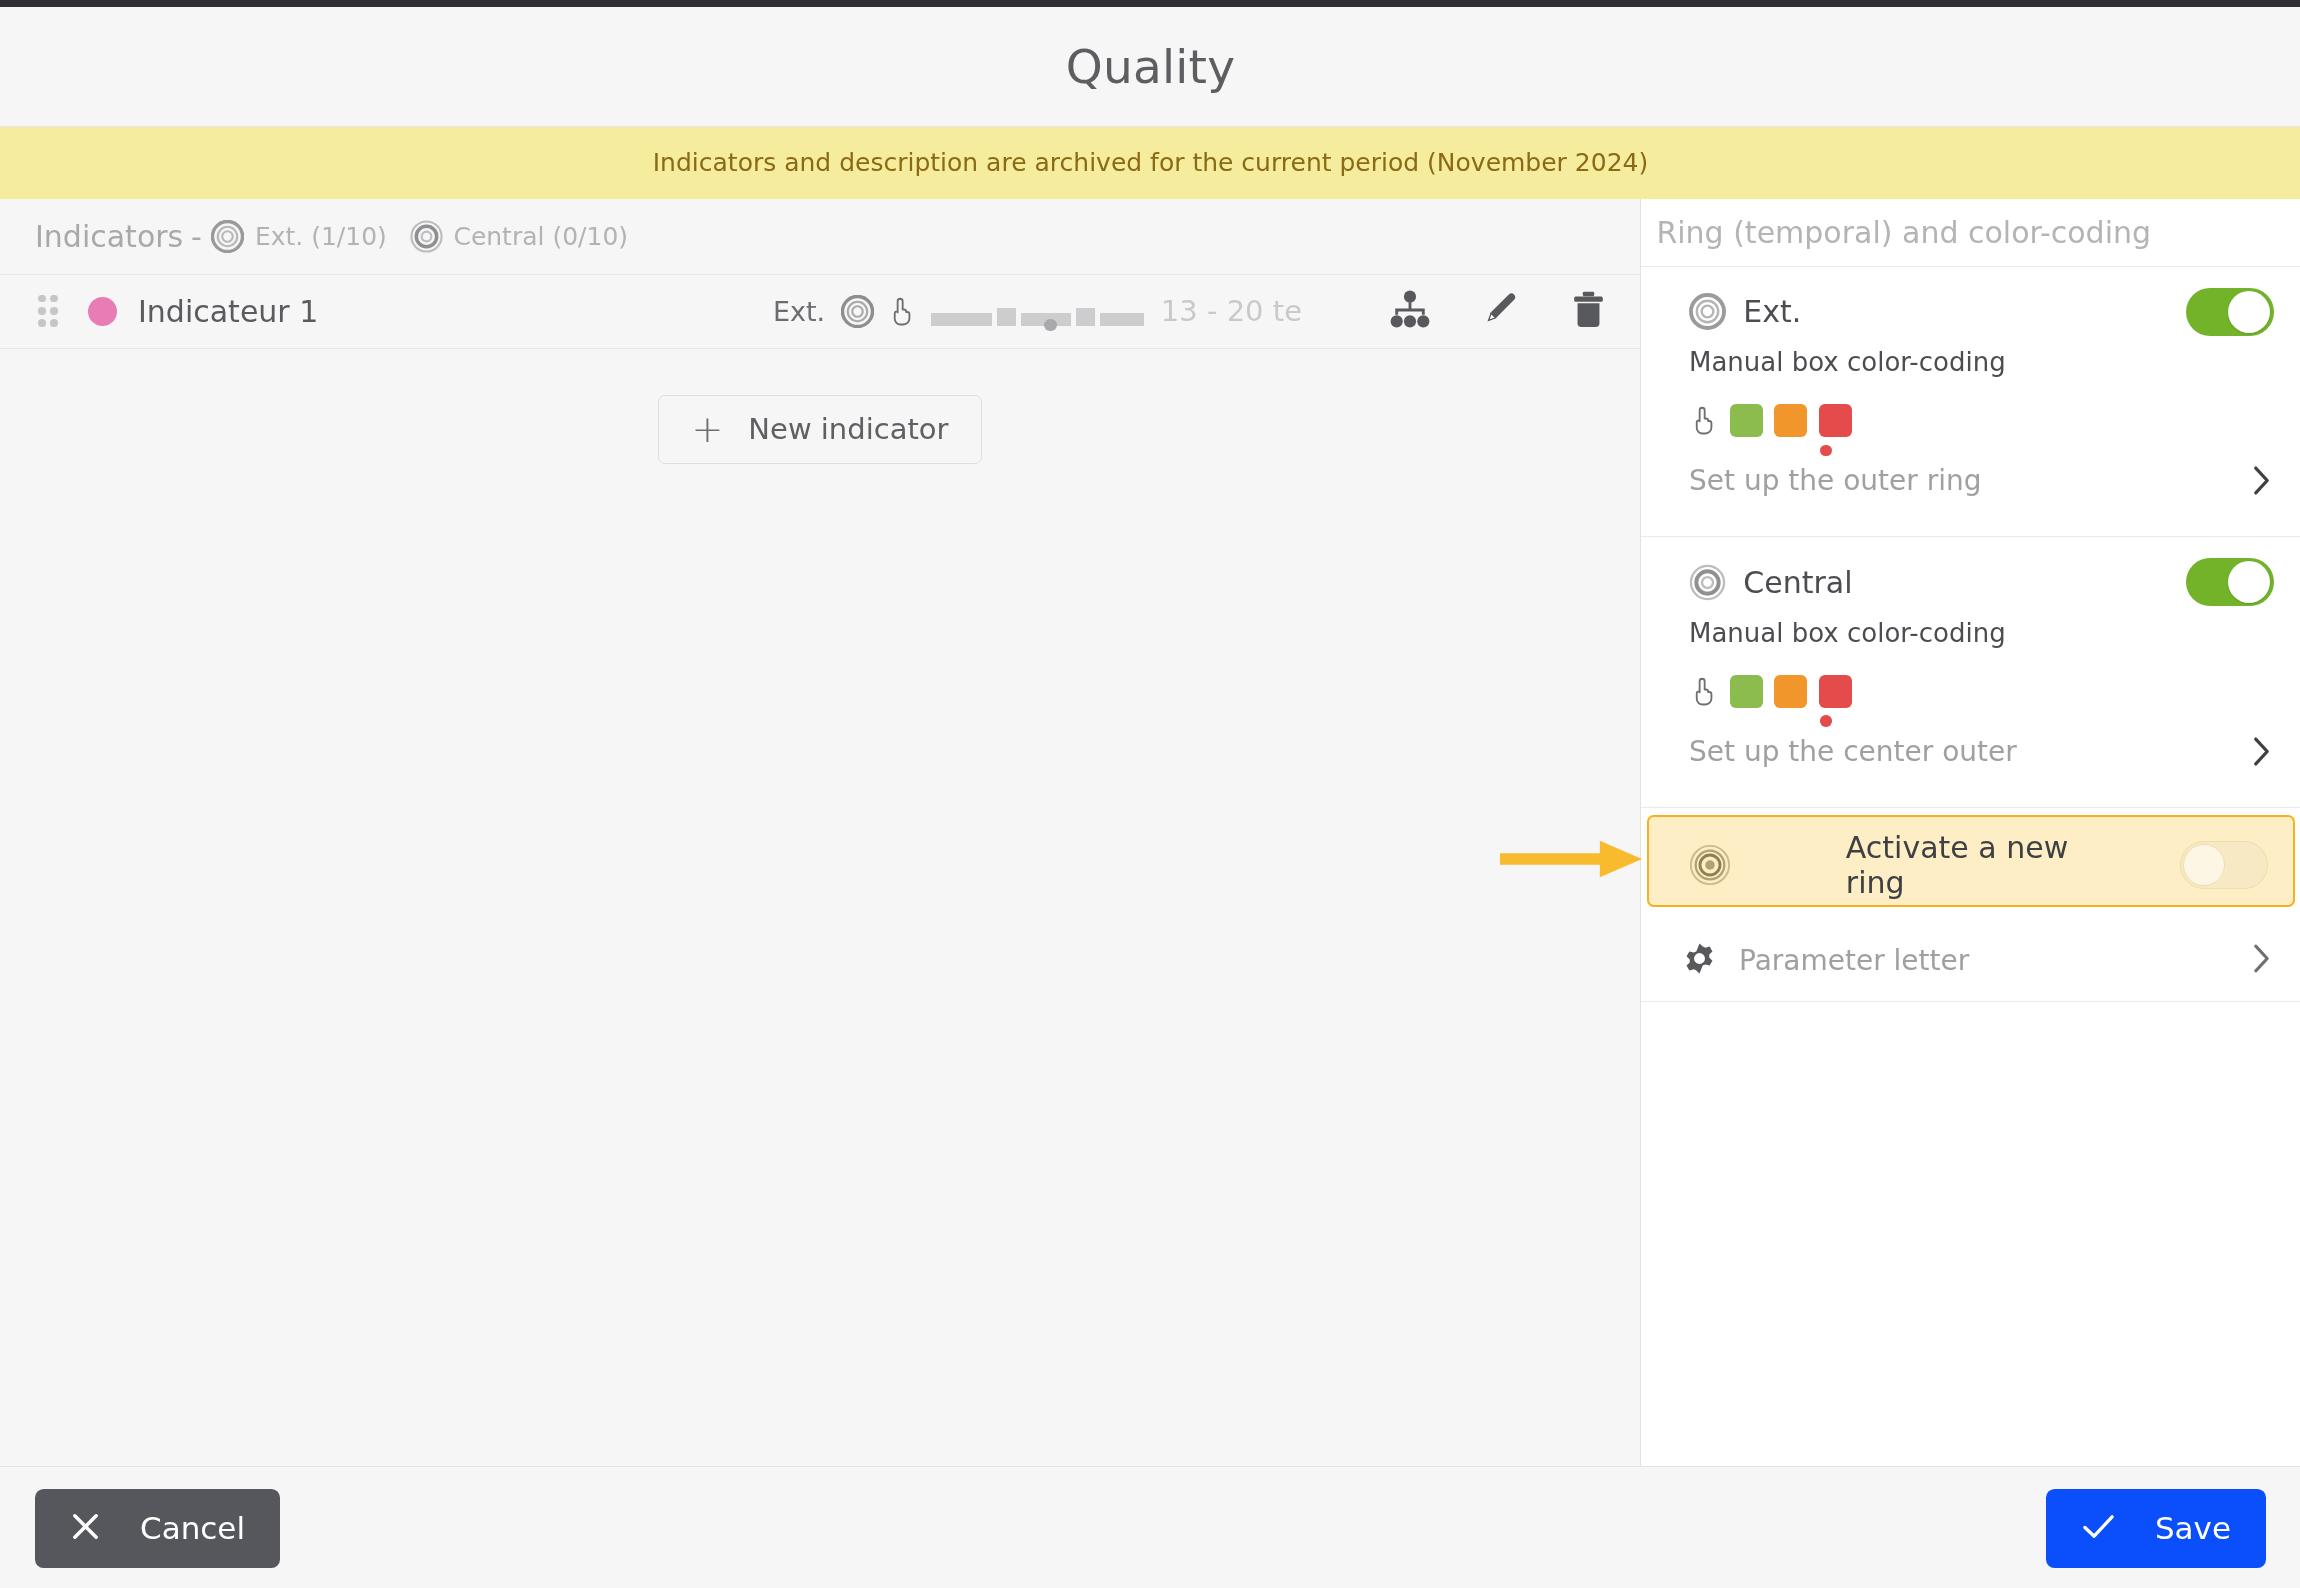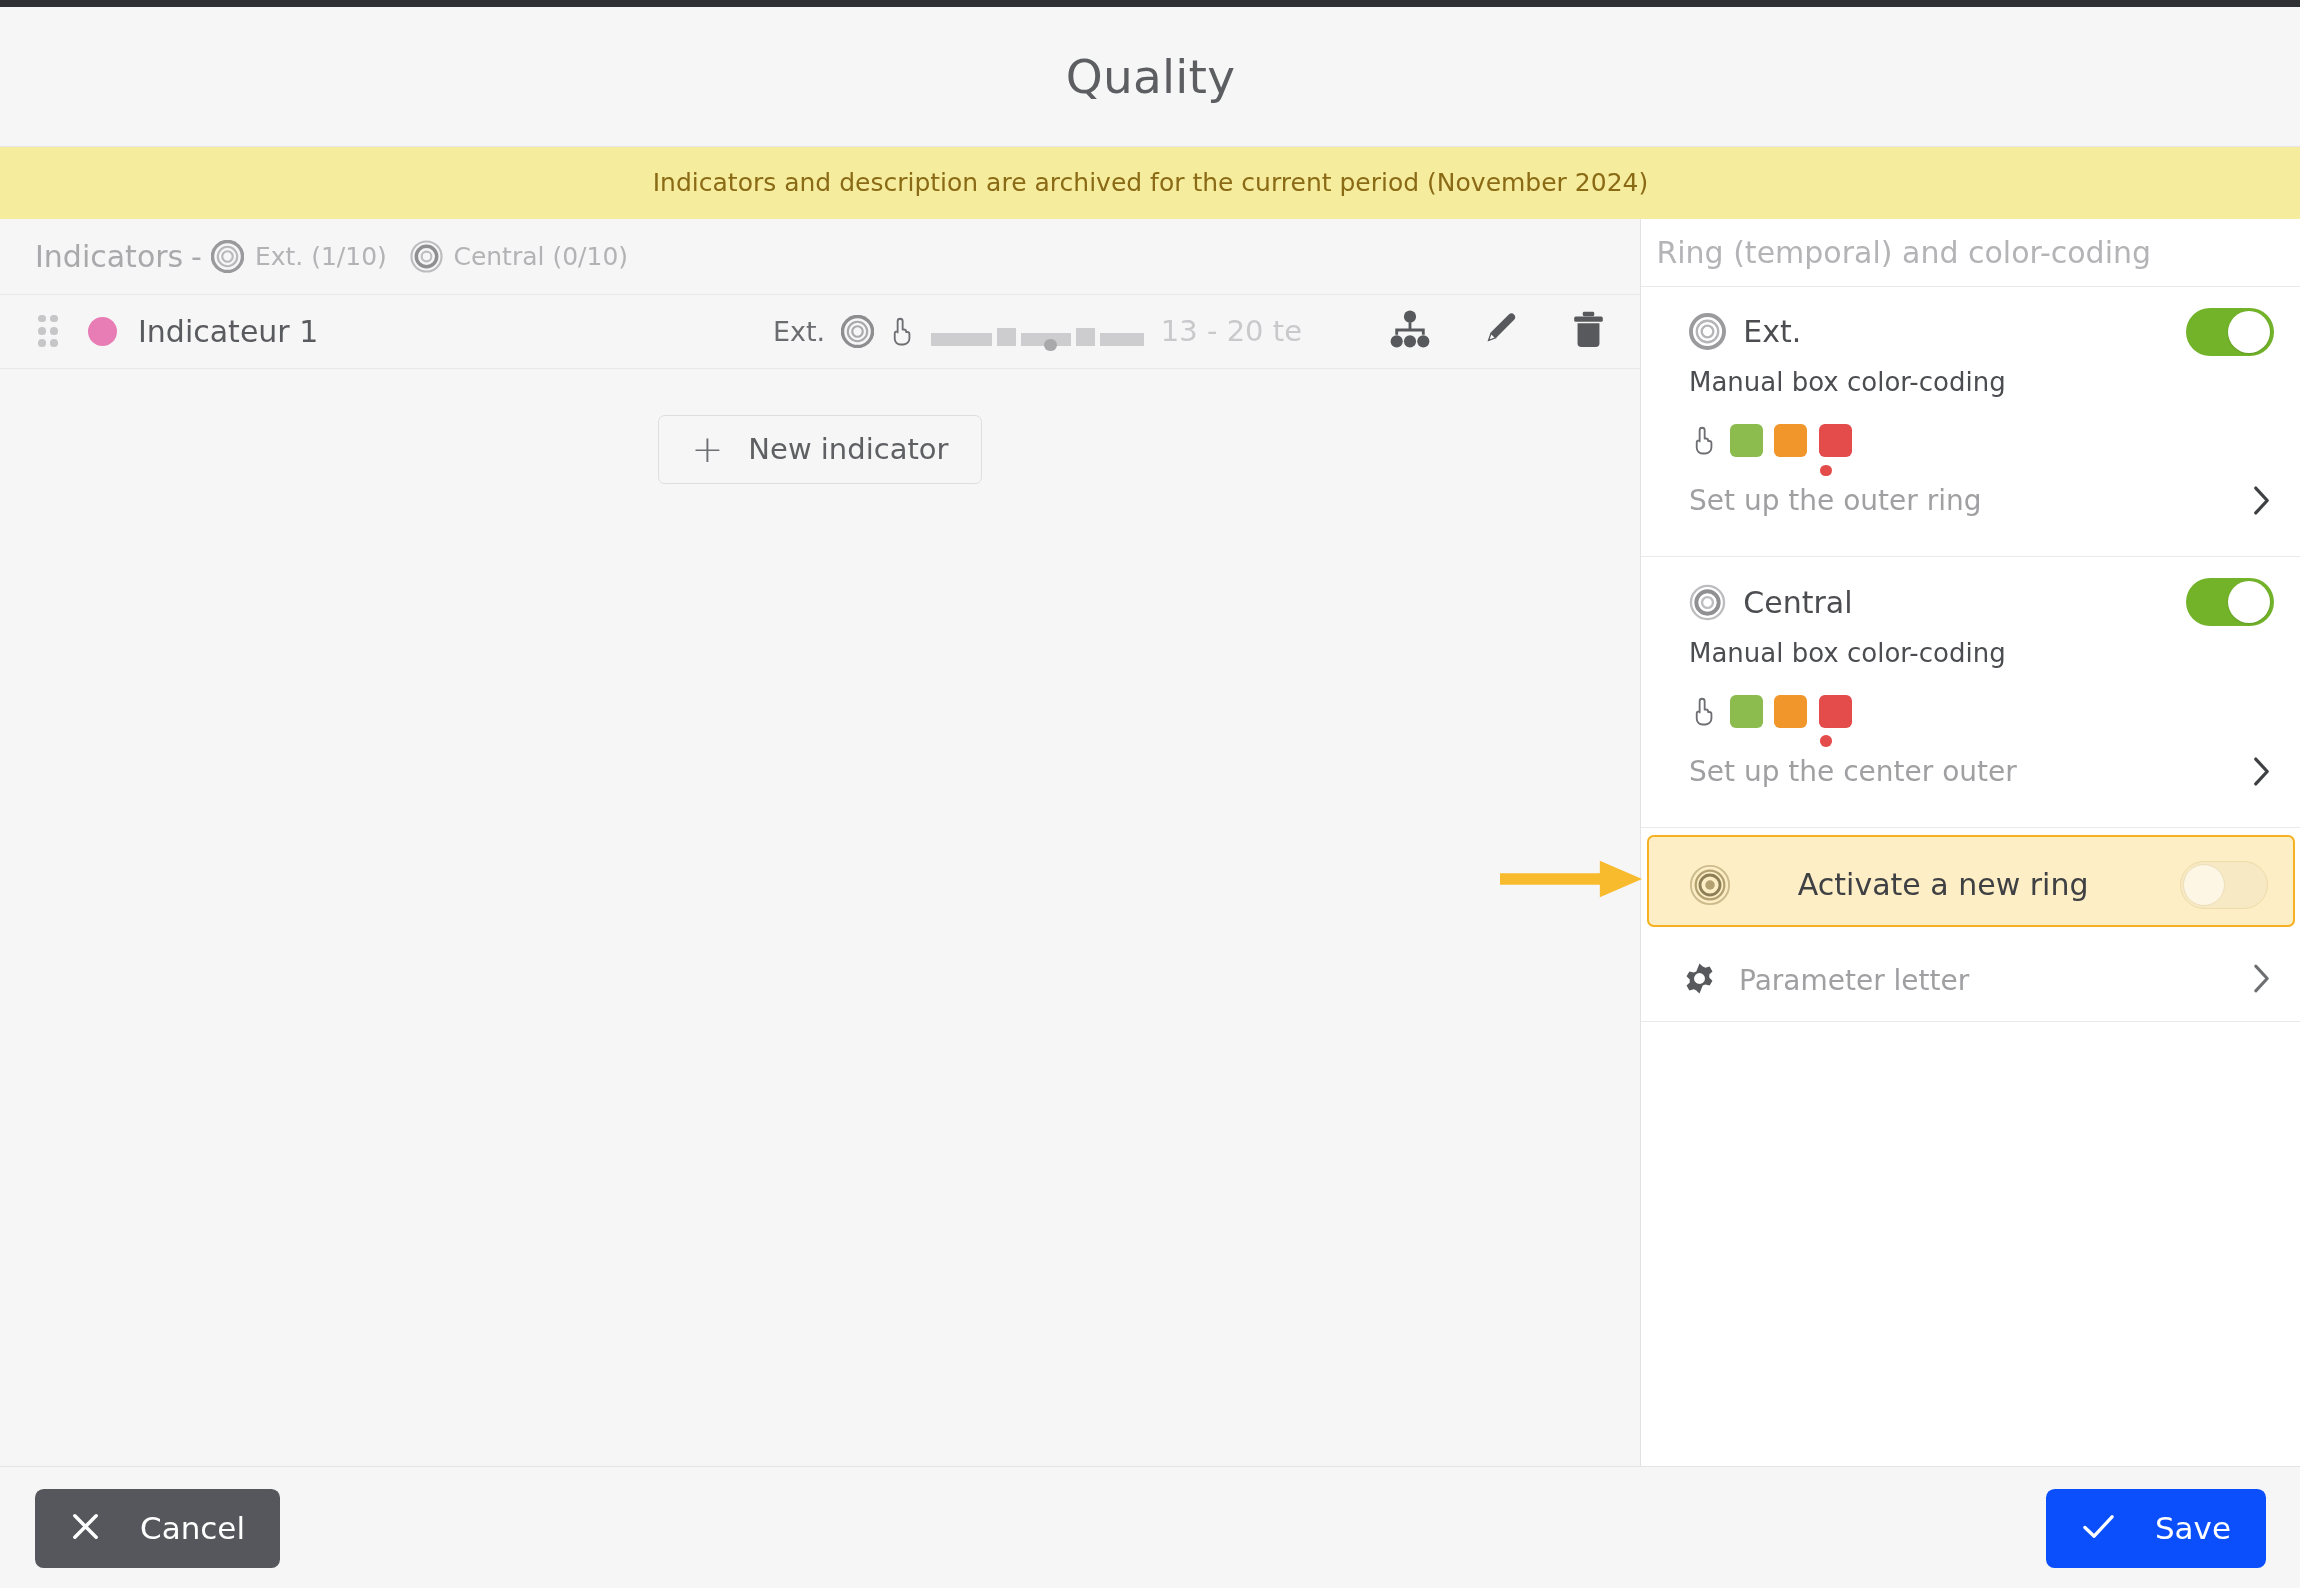--- a/index.html
+++ b/index.html
@@ -10,21 +10,21 @@
     overflow: hidden;
   }
 
   .app { position: relative; width: 2301px; height: 1589px; display: flex; flex-direction: column; }
 
   
   .top-strip { height: 6.7px; background: #2f3033; flex: none; }
 
   
   .header {
-    height: 140px; flex: none;
+    height: 120px; flex: none;
     background: #f6f6f7;
     display: flex; align-items: center; justify-content: center;
     border-bottom: 1px solid #e6e6e8;
   }
   .header-title { font-size: 47px; color: #5d5e61; font-weight: 400; letter-spacing: 0.2px; }
 
   
   .banner {
     height: 72px; flex: none;
     background: #f5ec9e;
@@ -143,21 +143,21 @@
     padding: 0 29px 0 48px; margin-top: 25px;
     border-bottom: 1px solid #eaeaec; cursor: pointer;
   }
   .rp-link-label { font-size: 28px; color: #a0a0a3; }
   .chev { margin-left: auto; }
 
   
   .activate-row {
     position: relative; flex: none; height: 92px; margin: 7.7px 5.8px 0 5.8px;
     background: #fdeec6; border: 2.9px solid #f5b121; border-radius: 6.7px;
-    display: flex; align-items: center; padding: 7px 25px 0 40px;
+    display: flex; align-items: center; padding: 7px 25px 0 40px; gap: 48px;
   }
   .activate-label { font-size: 30px; color: #3f4043; margin-left: 67px; }
 
   .arrow-annot { position: absolute; left: -149px; top: 50%; transform: translateY(-50%); }
 
   .param-row {
     height: 81px; flex: none; display: flex; align-items: center;
     padding: 0 29px 0 40px; border-bottom: 1px solid #eaeaec; margin-top: 13.4px; cursor: pointer;
   }
   .param-label { font-size: 28px; color: #a0a0a3; margin-left: 21px; }

